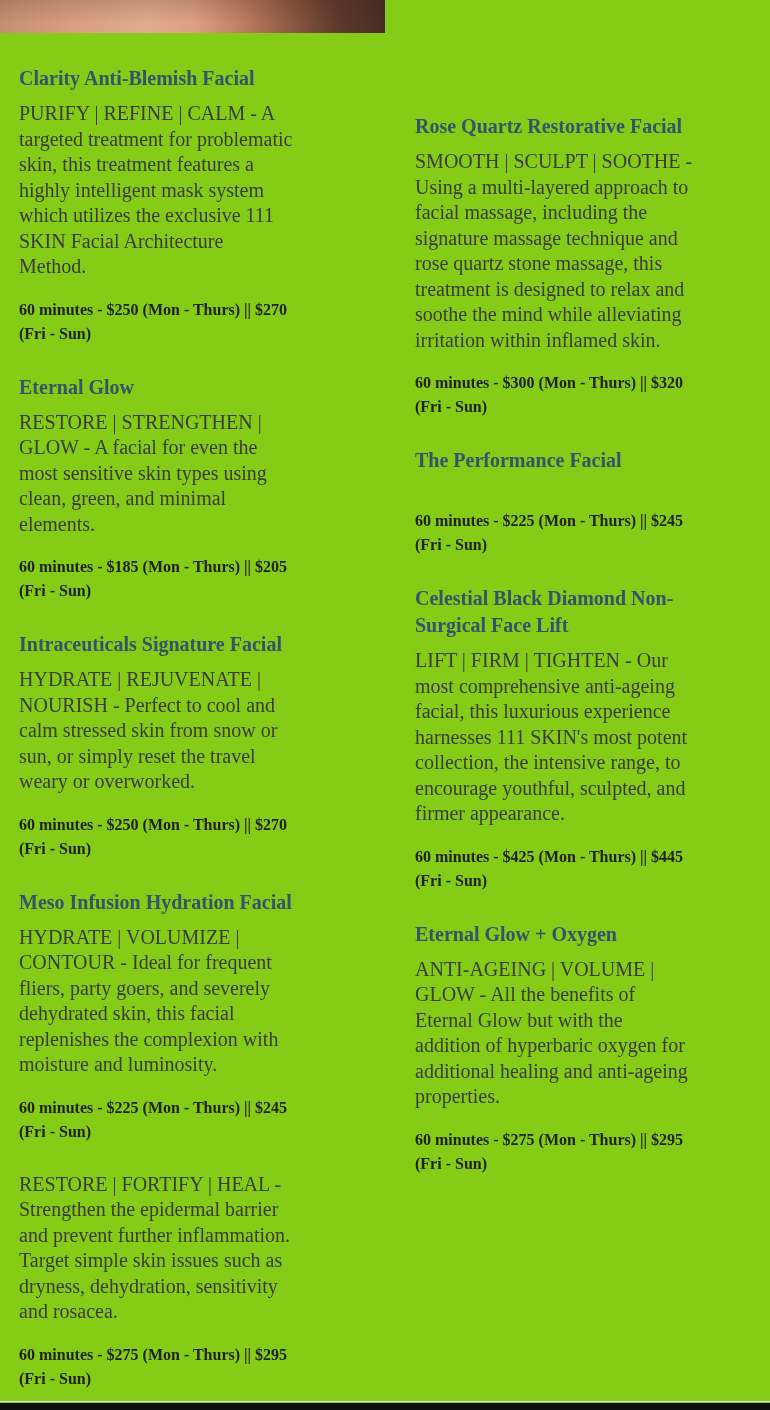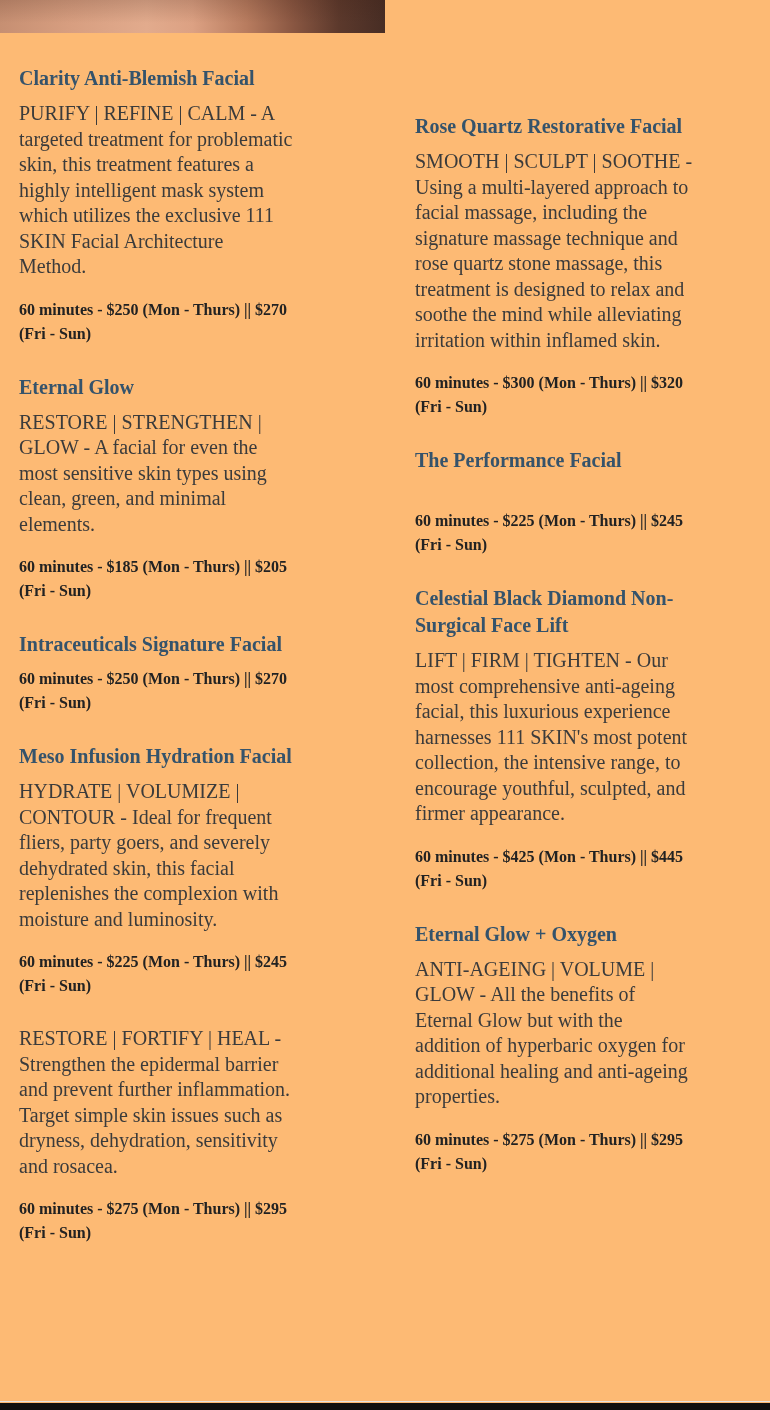--- a/index.html
+++ b/index.html
@@ -6,21 +6,21 @@
   html, body { margin: 0; padding: 0; }
   body {
     background: #ffffff;
     font-family: "Liberation Serif", "DejaVu Serif", serif;
   }
   .page {
     position: relative;
     width: 770px;
     height: 1410px;
     margin: 0 auto;
-    background: #fdba74;
+    background: #84cc16;
     overflow: hidden;
   }
   .hero-strip { height: 33px; }
   .hero-image {
     width: 385px;
     height: 33px;
     background-image:
       linear-gradient(180deg, rgba(60,30,20,0.18) 0%, rgba(0,0,0,0) 70%),
       linear-gradient(90deg,
         #c68f72 0%, #d79e80 18%, #e2ab8d 38%, #dca183 50%,
@@ -87,20 +87,21 @@
       </section>
 
       <section class="item">
         <h3 class="service-title">Eternal Glow</h3>
         <p class="service-desc">RESTORE | STRENGTHEN | GLOW - A facial for even the most sensitive skin types using clean, green, and minimal elements.</p>
         <p class="service-price">60 minutes - $185 (Mon - Thurs) || $205 (Fri - Sun)</p>
       </section>
 
       <section class="item">
         <h3 class="service-title">Intraceuticals Signature Facial</h3>
+        <p class="service-desc">HYDRATE | REJUVENATE | NOURISH - Perfect to cool and calm stressed skin from snow or sun, or simply reset the travel weary or overworked.</p>
         <p class="service-price">60 minutes - $250 (Mon - Thurs) || $270 (Fri - Sun)</p>
       </section>
 
       <section class="item">
         <h3 class="service-title">Meso Infusion Hydration Facial</h3>
         <p class="service-desc">HYDRATE | VOLUMIZE | CONTOUR - Ideal for frequent fliers, party goers, and severely dehydrated skin, this facial replenishes the complexion with moisture and luminosity.</p>
         <p class="service-price">60 minutes - $225 (Mon - Thurs) || $245 (Fri - Sun)</p>
       </section>
 
       <section class="item">

